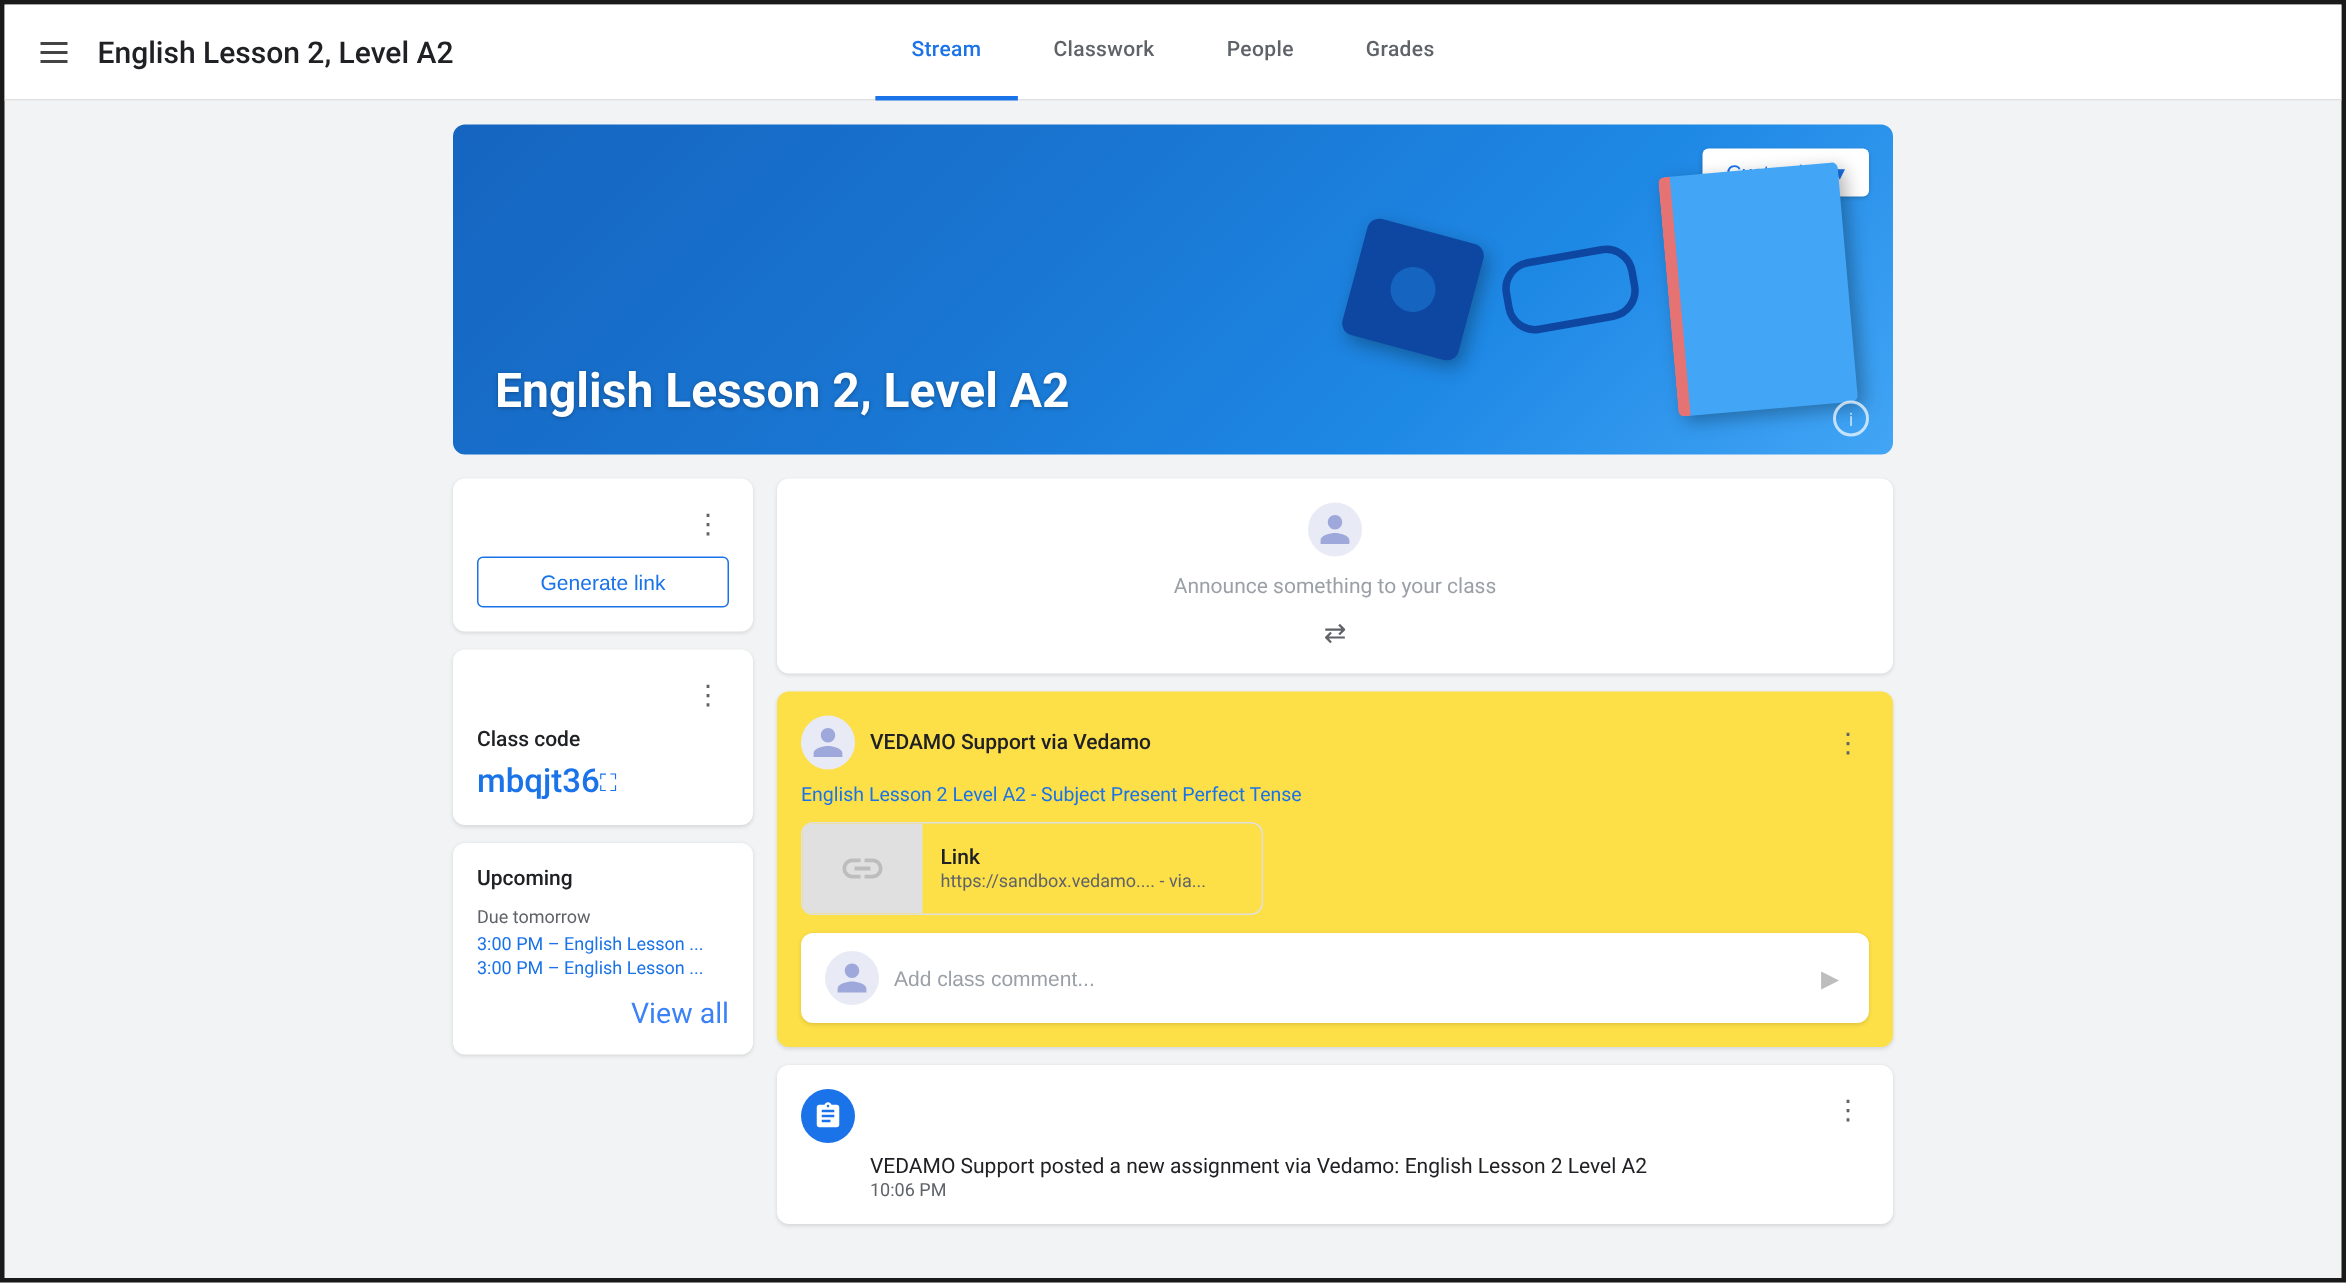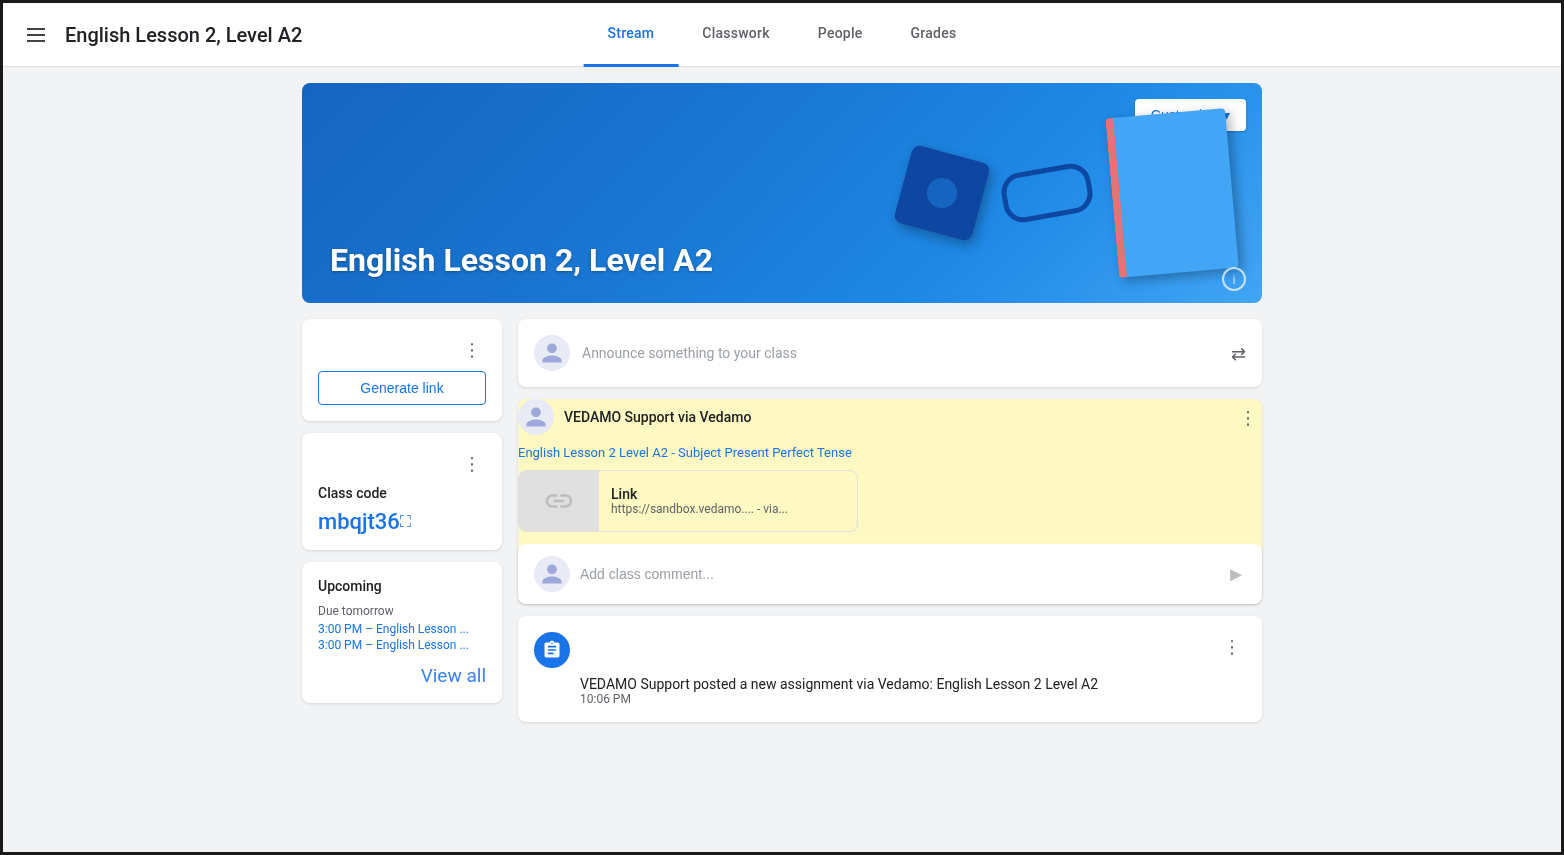--- a/index.html
+++ b/index.html
@@ -287,20 +287,21 @@
 
     
     .announce-card {
       background: white;
       border-radius: 8px;
       box-shadow: 0 1px 3px rgba(0,0,0,0.12);
       padding: 16px;
       display: flex;
       align-items: center;
       gap: 12px;
+      flex-direction: column;
     }
     .avatar {
       width: 36px;
       height: 36px;
       border-radius: 50%;
       background: #e8eaf6;
       display: flex;
       align-items: center;
       justify-content: center;
       flex-shrink: 0;
@@ -311,23 +312,24 @@
       font-size: 14px;
       flex: 1;
     }
     .repost-icon {
       color: #5f6368;
       font-size: 18px;
       cursor: pointer;
     }
 
     .post-card {
-      background: #fef9c3;
+      background: #fde047;
       border-radius: 8px;
       box-shadow: 0 1px 3px rgba(0,0,0,0.12);
+      padding: 16px;
     }
     .post-header {
       display: flex;
       align-items: center;
       gap: 10px;
       margin-bottom: 10px;
     }
     .post-author {
       flex: 1;
     }
@@ -344,21 +346,21 @@
       font-size: 13px;
       color: #1a73e8;
       margin-bottom: 10px;
     }
     .link-preview {
       display: flex;
       align-items: center;
       border: 1px solid #e0e0e0;
       border-radius: 8px;
       overflow: hidden;
-      width: 340px;
+      width: 308px;
       cursor: pointer;
     }
     .link-thumb {
       width: 80px;
       height: 60px;
       background: #e0e0e0;
       display: flex;
       align-items: center;
       justify-content: center;
       flex-shrink: 0;

